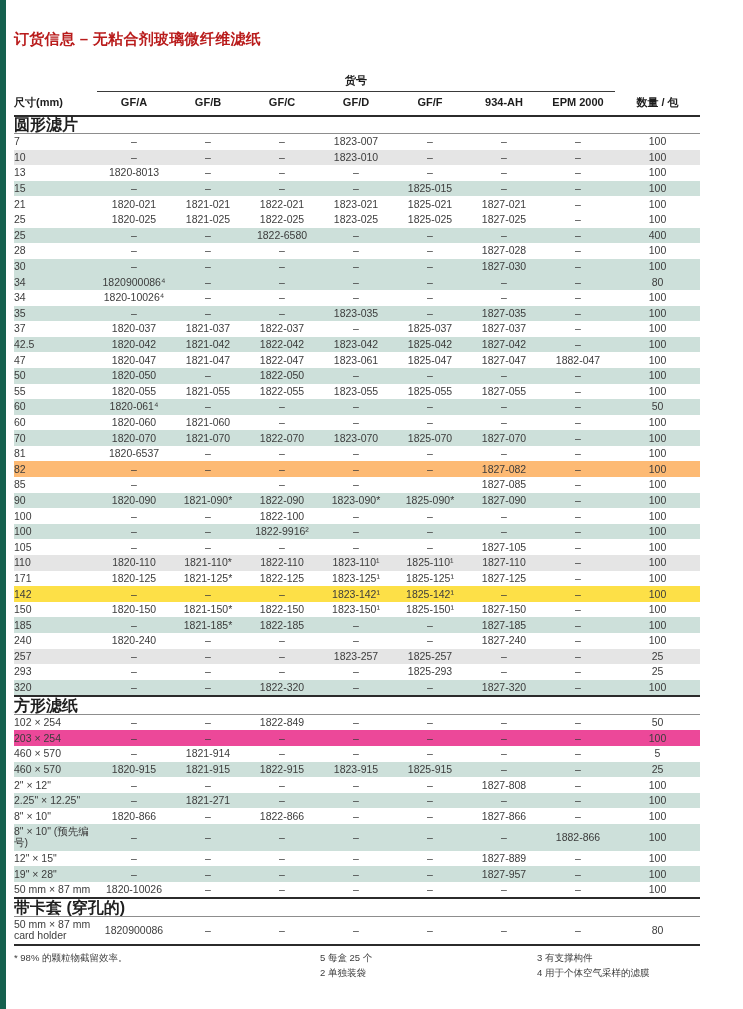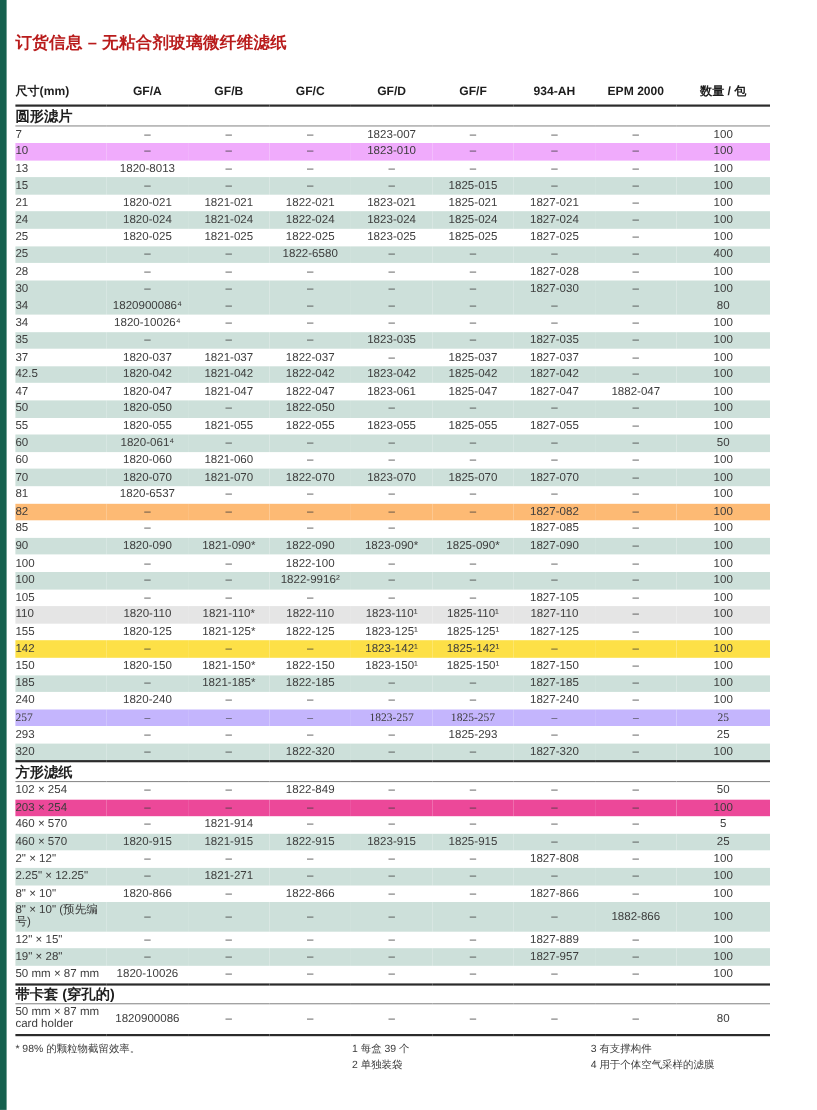--- a/index.html
+++ b/index.html
@@ -19,21 +19,21 @@
   .group-row .group-span{text-align:center;border-bottom:1.5px solid #3a3a3a;}
   .head-row th{font-size:11px;text-align:center;padding:3px 0 5px;border-bottom:2.5px solid #2b2b2b;}
   .head-row th.size-h{text-align:left;}
   tbody td{
     font-size:10.5px;line-height:11px;padding:2.3px 0 2.3px;text-align:center;
     color:#3c3c3c;vertical-align:middle;word-wrap:break-word;
   }
   tbody td:first-child{text-align:left;}
   tbody tr.alt{background:#cde0da;}
   tbody tr.section-row td{
-    font-weight:bold;font-size:13px;color:#1f1f1f;text-align:left;
+    font-weight:bold;font-size:16px;color:#1f1f1f;text-align:left;
     padding:2.5px 0 3px;border-bottom:1px solid #8d8d8d;border-top:2.5px solid #2b2b2b;background:#fff;
   }
   tbody tr.section-row:first-child td{border-top:none;}
   .footnotes{display:flex;margin-top:5px;font-size:9.5px;color:#3c3c3c;}
   .fn-left{width:306px;}
   .fn-mid{width:217px;}
   .fn-right{width:163px;}
   .footnotes div p{margin:0 0 2px 0;line-height:13px;}
 </style>
 </head>
@@ -50,20 +50,25 @@
         <col class="c-prod">
         <col class="c-prod">
         <col class="c-prod">
         <col class="c-prod">
       <col class="c-prod">
         <col class="c-prod">
         <col class="c-prod">
         <col class="c-qty">
     </colgroup>
     <thead>
+      <tr class="group-row">
+        <th></th>
+        <th class="group-span" colspan="7">货号</th>
+        <th></th>
+      </tr>
       <tr class="head-row">
         <th class="size-h">尺寸(mm)</th>
         <th>GF/A</th>
         <th>GF/B</th>
         <th>GF/C</th>
         <th>GF/D</th>
         <th>GF/F</th>
         <th>934-AH</th>
         <th>EPM 2000</th>
         <th>数量 / 包</th>
@@ -77,21 +82,21 @@
           <td>7</td>
           <td>–</td>
           <td>–</td>
           <td>–</td>
           <td>1823-007</td>
           <td>–</td>
           <td>–</td>
           <td>–</td>
           <td>100</td>
         </tr>
-        <tr class="alt" style="background: #f0abfc;">
+        <tr class="alt" style="background: #e5e5e5;">
           <td>10</td>
           <td>–</td>
           <td>–</td>
           <td>–</td>
           <td>1823-010</td>
           <td>–</td>
           <td>–</td>
           <td>–</td>
           <td>100</td>
         </tr>
@@ -118,31 +123,20 @@
           <td>100</td>
         </tr>
         <tr>
           <td>21</td>
           <td>1820-021</td>
           <td>1821-021</td>
           <td>1822-021</td>
           <td>1823-021</td>
           <td>1825-021</td>
           <td>1827-021</td>
-          <td>–</td>
-          <td>100</td>
-        </tr>
-        <tr class="alt" style="background: rgb(205, 224, 218);">
-          <td>24</td>
-          <td>1820-024</td>
-          <td>1821-024</td>
-          <td>1822-024</td>
-          <td>1823-024</td>
-          <td>1825-024</td>
-          <td>1827-024</td>
           <td>–</td>
           <td>100</td>
         </tr>
         <tr>
           <td>25</td>
           <td>1820-025</td>
           <td>1821-025</td>
           <td>1822-025</td>
           <td>1823-025</td>
           <td>1825-025</td>
@@ -386,21 +380,21 @@
           <td>1820-110</td>
           <td>1821-110*</td>
           <td>1822-110</td>
           <td>1823-110¹</td>
           <td>1825-110¹</td>
           <td>1827-110</td>
           <td>–</td>
           <td>100</td>
         </tr>
         <tr>
-          <td>155</td>
+          <td>171</td>
           <td>1820-125</td>
           <td>1821-125*</td>
           <td>1822-125</td>
           <td>1823-125¹</td>
           <td>1825-125¹</td>
           <td>1827-125</td>
           <td>–</td>
           <td>100</td>
         </tr>
         <tr class="alt" style="background: #fde047;">
@@ -440,21 +434,21 @@
           <td>240</td>
           <td>1820-240</td>
           <td>–</td>
           <td>–</td>
           <td>–</td>
           <td>–</td>
           <td>1827-240</td>
           <td>–</td>
           <td>100</td>
         </tr>
-        <tr class="alt" style="background: #c4b5fd; font-family: Liberation Serif, serif;">
+        <tr class="alt" style="background: #e5e5e5;">
           <td>257</td>
           <td>–</td>
           <td>–</td>
           <td>–</td>
           <td>1823-257</td>
           <td>1825-257</td>
           <td>–</td>
           <td>–</td>
           <td>25</td>
         </tr>
@@ -619,21 +613,21 @@
           <td>80</td>
         </tr>
       </tbody>
   </table>
 
   <div class="footnotes">
     <div class="fn-left">
       <p>*  98% 的颗粒物截留效率。</p>
     </div>
     <div class="fn-mid">
-      <p>1 每盒 39 个</p>
+      <p>5 每盒 25 个</p>
       <p>2 单独装袋</p>
     </div>
     <div class="fn-right">
       <p>3 有支撑构件</p>
       <p>4 用于个体空气采样的滤膜</p>
     </div>
   </div>
 </div>
 
 </body></html>

